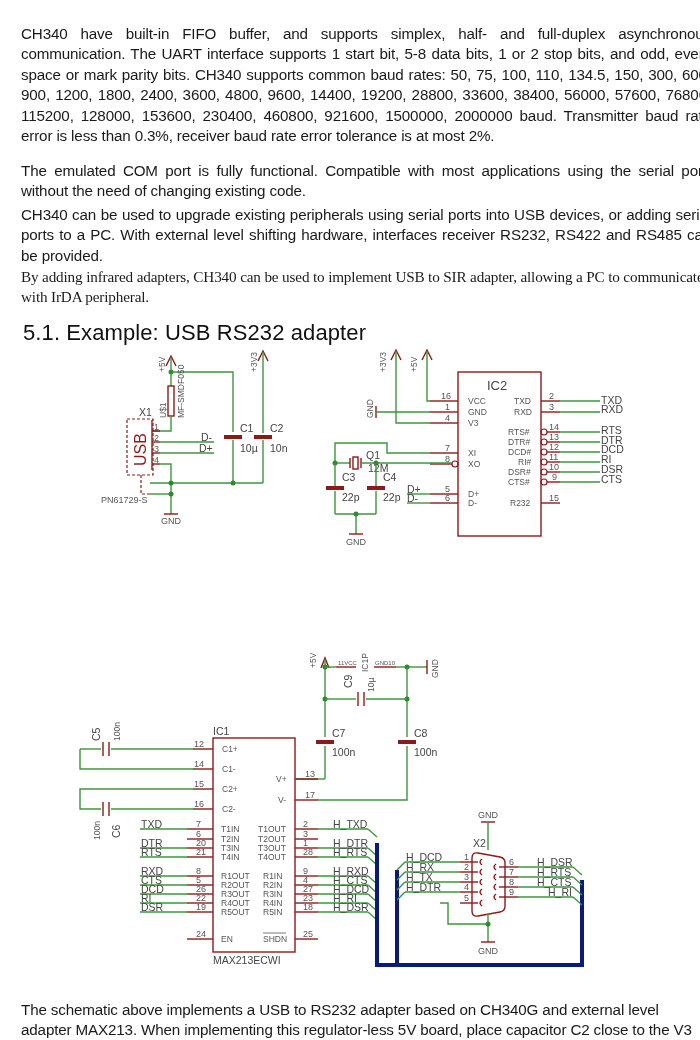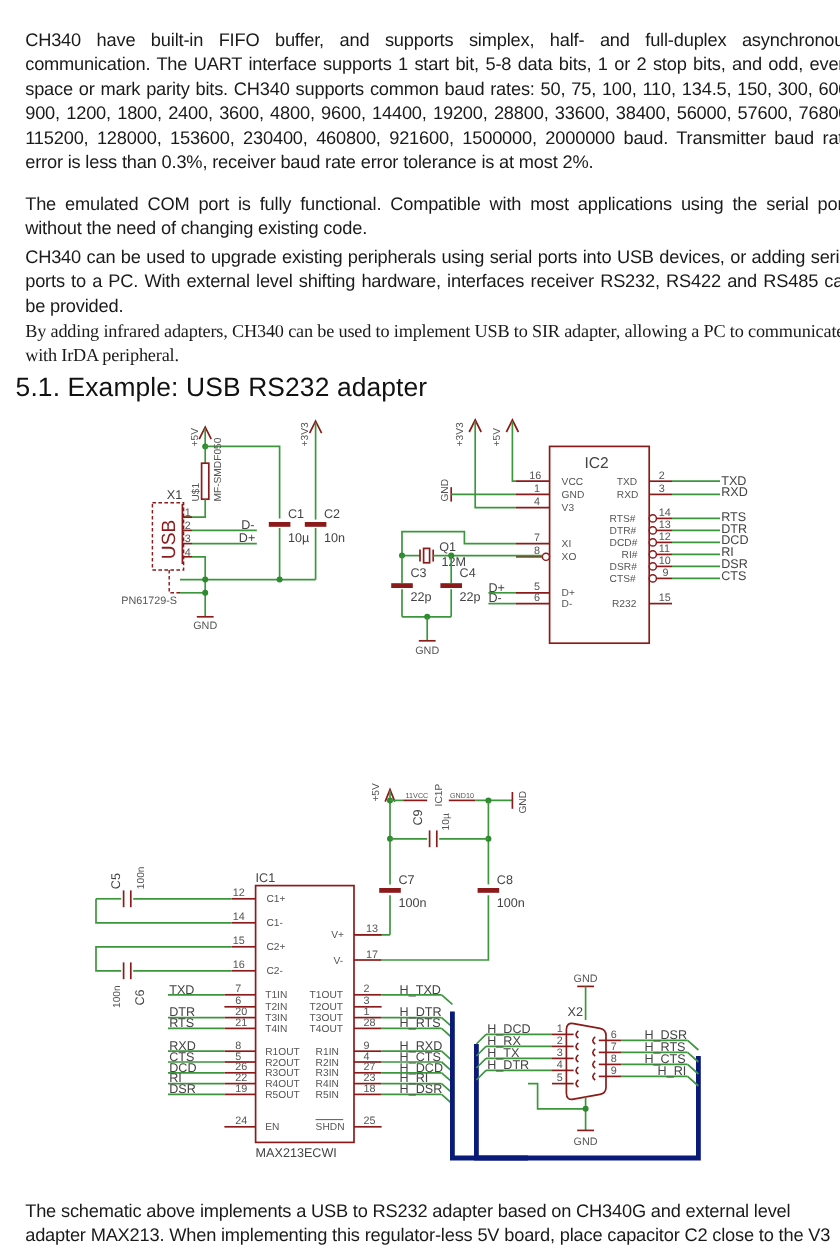--- a/index.html
+++ b/index.html
@@ -5,21 +5,21 @@
   html, body { margin: 0; padding: 0; background: #ffffff; }
   body { width: 700px; height: 1040px; position: relative; overflow: hidden;
          font-family: "Liberation Sans", sans-serif; color: #1a1a1a; }
   .para { position: absolute; left: 5px; width: 690px; font-size: 15.2px; line-height: 20.4px;
           text-align: justify; margin: 16px; letter-spacing: -0.15px; }
   .para.left { text-align: left; }
   #p1 { top: 8px; }
   #p2 { top: 145px; }
   #p3 { top: 189px; }
   #p4 { top: 251px; font-family: Liberation Serif, serif; }
-  #h1 { position: absolute; left: 5px; top: 302px; font-size: 22px; font-weight: normal; margin: 8px;
+  #h1 { position: absolute; left: 5px; top: 302px; font-size: 22px; font-weight: normal; margin: 18px;
         color: #111; letter-spacing: 0.1px; }
   #p5 { top: 984px; }
   svg { position: absolute; left: 0; top: 0; }
   .w { stroke: #3c963c; stroke-width: 1.4; fill: none; }
   .r { stroke: #8b1a1a; stroke-width: 1.4; fill: none; }
   .rt { stroke: #8b1a1a; stroke-width: 4; fill: none; }
   .bus { stroke: #0a1a78; stroke-width: 4; fill: none; }
   .dot { fill: #2e8a2e; }
   .t { font-family: "Liberation Sans", sans-serif; font-size: 10.5px; fill: #444; }
   .ts { font-family: "Liberation Sans", sans-serif; font-size: 8.5px; fill: #555; }

